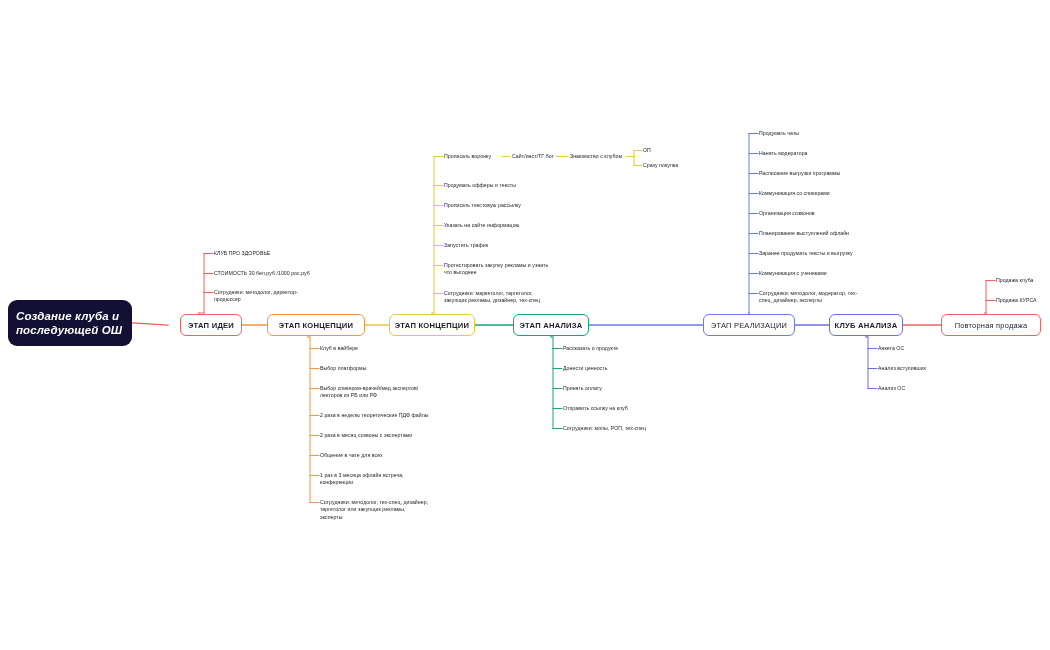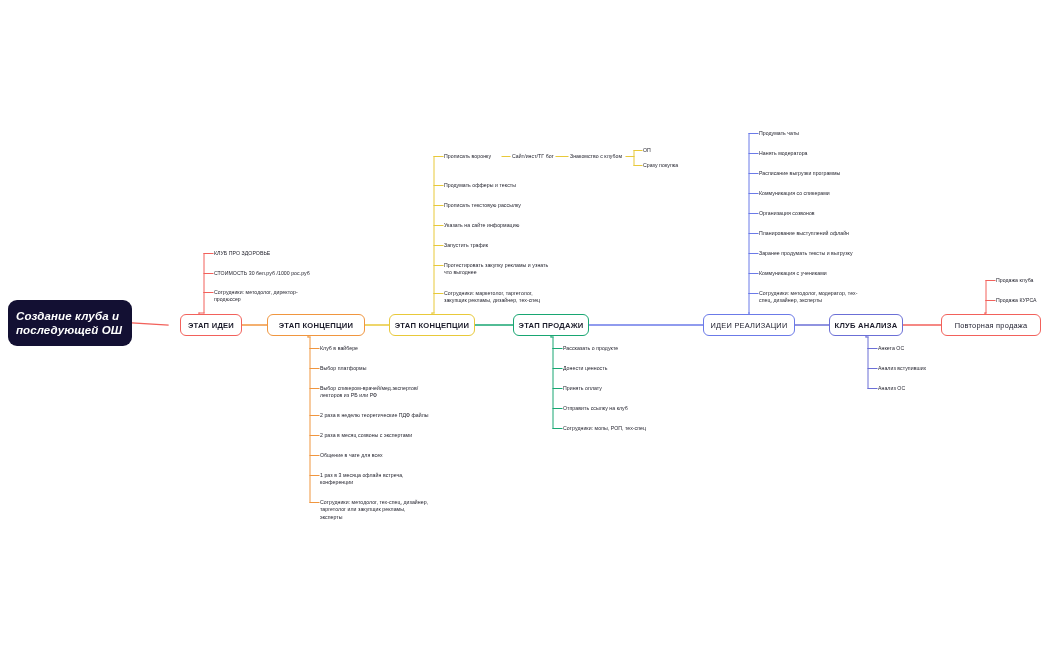--- a/index.html
+++ b/index.html
@@ -132,24 +132,24 @@
 <div class="stage" style="left: 180px; top: 314px; width: 62px; border-color: rgb(242, 97, 91); text-align: center;">
       <span>ЭТАП ИДЕИ</span>
     </div>
     <div class="stage" style="left: 267px; top: 314px; width: 98px; border-color: rgb(240, 150, 63);">
       <span>ЭТАП КОНЦЕПЦИИ</span>
     </div>
     <div class="stage" style="left: 389px; top: 314px; width: 86px; border-color: rgb(232, 201, 58);">
       <span>ЭТАП КОНЦЕПЦИИ</span>
     </div>
     <div class="stage" style="left: 513px; top: 314px; width: 76px; border-color: rgb(24, 166, 114);">
-      <span>ЭТАП ПРОДАЖИ</span>
+      <span>ЭТАП АНАЛИЗА</span>
     </div>
     <div class="stage thin" style="left: 703px; top: 314px; width: 92px; border-color: rgb(107, 122, 232);">
-      <span>ИДЕИ РЕАЛИЗАЦИИ</span>
+      <span>ЭТАП РЕАЛИЗАЦИИ</span>
     </div>
     <div class="stage" style="left: 829px; top: 314px; width: 74px; border-color: rgb(107, 111, 214);">
       <span>КЛУБ АНАЛИЗА</span>
     </div>
     <div class="stage thin" style="left: 941px; top: 314px; width: 100px; border-color: rgb(242, 97, 91);">
       <span>Повторная продажа</span>
     </div>
     <div class="leaf" style="left: 214px; top: 250px; color: rgb(29, 29, 40);">КЛУБ ПРО ЗДОРОВЬЕ</div>
     <div class="leaf" style="left: 214px; top: 270px; color: rgb(29, 29, 40);">СТОИМОСТЬ 30 бел.руб /1000 рос.руб</div>
     <div class="leaf" style="left: 214px; top: 289px; color: rgb(29, 29, 40);">Сотрудники: методолог, директор-

